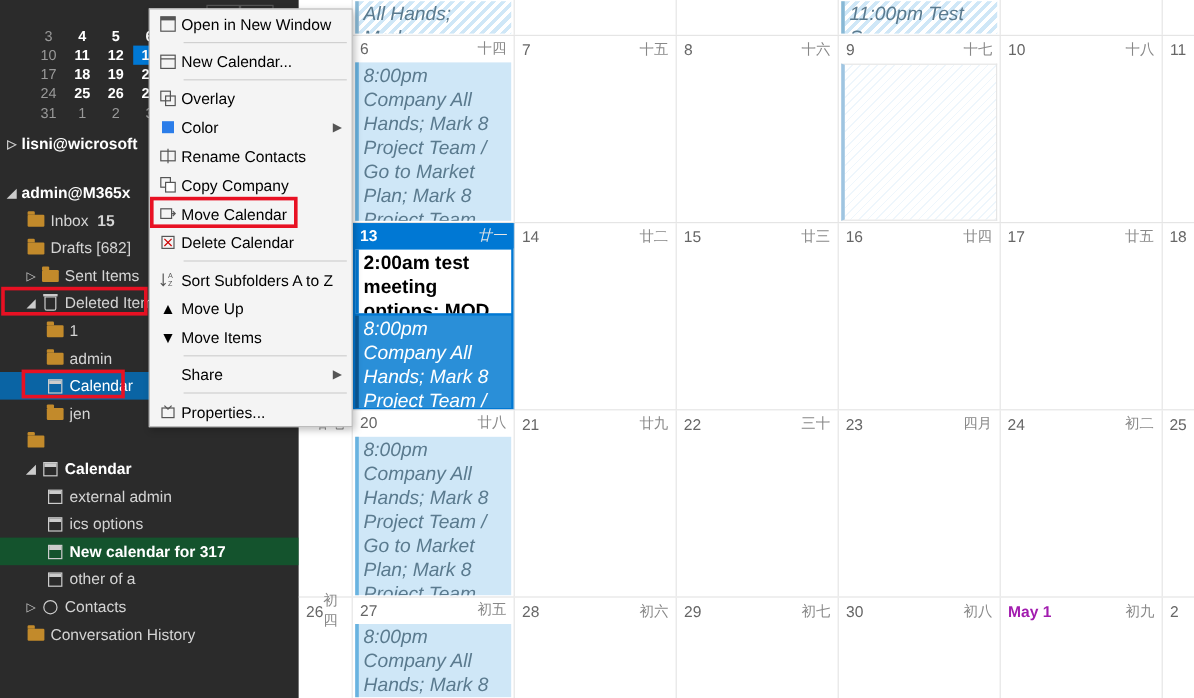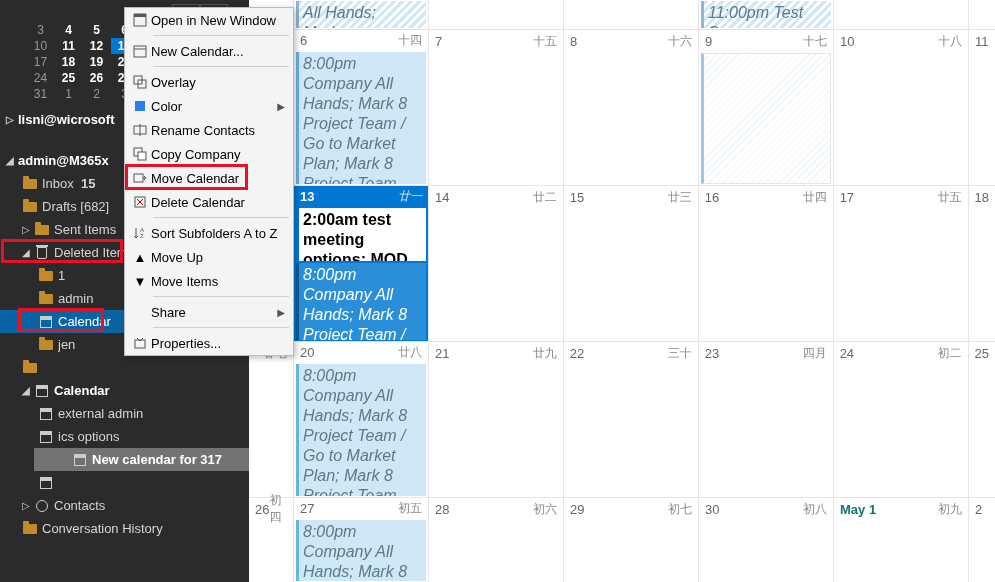--- a/index.html
+++ b/index.html
@@ -16,21 +16,21 @@
   .mini-cal-cell.bold { color: #fff; font-weight: 600; }
   .mini-cal-cell.sel { background: #0078d4; color: #fff; font-weight: 600; }
 
   .tree { font-size: 13px; }
   .tree-item { display: flex; align-items: center; height: 23px; padding-left: 6px; cursor: default; }
   .tree-item .caret { width: 12px; display: inline-block; color: #ccc; font-size: 10px; }
   .tree-item .ico { width: 16px; height: 16px; display: inline-flex; align-items: center; justify-content: center; margin-right: 4px; }
   .tree-item .lbl { flex: 1; white-space: nowrap; overflow: hidden; text-overflow: ellipsis; }
   .tree-item.header { color: #fff; font-weight: 600; }
   .tree-item.selected-blue { background: #0a64a4; color: #fff; }
-  .tree-item.selected-dark { background: #737373; color: #fff; font-weight: 600; margin-left: 34px; }
+  .tree-item.selected-dark { background: #14532d; color: #fff; font-weight: 600; }
   .tree-item.highlight-red { position: relative; }
   .red-box { position: absolute; border: 3px solid #e81123; pointer-events: none; z-index: 5; }
   .indent1 { padding-left: 22px; }
   .indent2 { padding-left: 38px; }
 
   
   .ico-folder { width: 14px; height: 10px; background: #c28a2b; border-radius: 1px; position: relative; }
   .ico-folder::before { content: ""; position: absolute; top: -3px; left: 0; width: 6px; height: 3px; background: #c28a2b; border-radius: 1px 1px 0 0; }
   .ico-trash { width: 10px; height: 12px; border: 1px solid #ccc; border-radius: 0 0 2px 2px; position: relative; }
   .ico-trash::before { content: ""; position: absolute; top: -3px; left: -2px; width: 12px; height: 2px; background: #ccc; }
@@ -57,21 +57,21 @@
   
   .context-menu { position: absolute; left: 124px; top: 7px; width: 170px; background: #f4f4f4; border: 1px solid #bcbcbc; box-shadow: 2px 2px 6px rgba(0,0,0,0.25); font-size: 13px; z-index: 100; }
   .context-menu .cm-item { display: flex; align-items: center; height: 24px; padding: 0 8px 0 4px; position: relative; }
   .context-menu .cm-ico { width: 22px; display: flex; align-items: center; justify-content: center; }
   .context-menu .cm-ico svg { width: 14px; height: 14px; }
   .context-menu .cm-lbl { flex: 1; }
   .context-menu .cm-arrow { font-size: 10px; color: #555; }
   .context-menu .cm-sep { height: 1px; background: #d0d0d0; margin: 3px 4px 3px 28px; }
   .context-menu .cm-item.highlight-red { }
 
-  .bold-month { color: #0f766e; font-weight: 600; }
+  .bold-month { color: #a21caf; font-weight: 600; }
 </style>
 </head>
 <body>
 
 <div class="root">
 
   <div class="sidebar">
 
     <div class="mini-cal">
       <div class="mini-cal-header">
@@ -217,20 +217,21 @@
       <div class="tree-item indent2 selected-dark">
         <span class="ico">
             <span class="ico-cal"></span>
           </span>
         <span class="lbl">New calendar for 317</span>
       </div>
       <div class="tree-item indent2">
         <span class="ico">
             <span class="ico-cal"></span>
           </span>
+        <span class="lbl">other of a</span>
       </div>
       <div class="tree-item indent1">
         <span class="caret">▷</span>
           <span class="ico">
             <span class="ico-people"></span>
           </span>
         <span class="lbl">Contacts</span>
       </div>
       <div class="tree-item indent1">
         <span class="ico">

